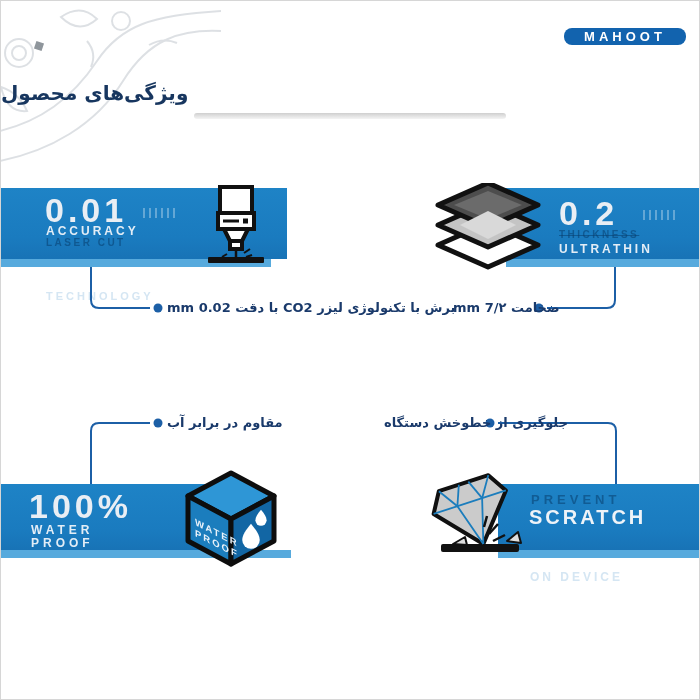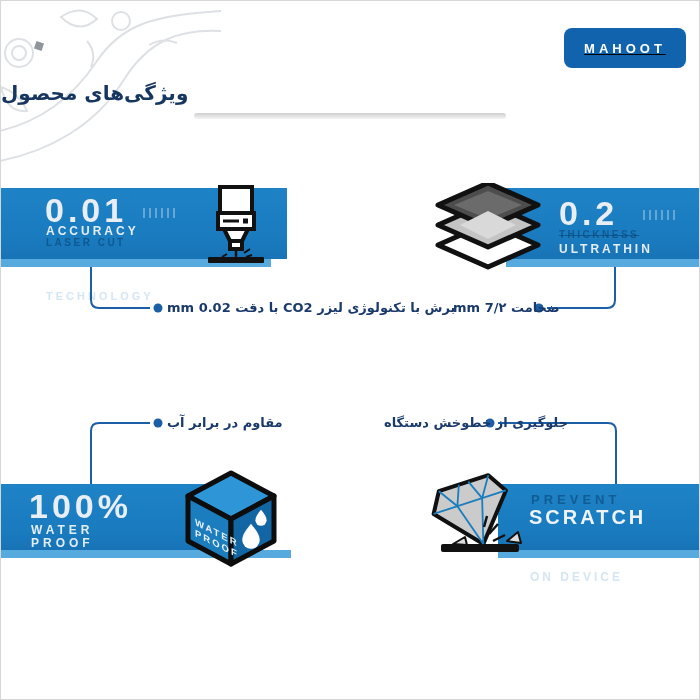--- a/index.html
+++ b/index.html
@@ -2,22 +2,22 @@
 <html><head>
 <meta charset="utf-8">
 <style>
   html,body{margin:0;padding:0;background:#fff;}
   .page{position:relative;width:700px;height:700px;background:#ffffff;border:1px solid #d6d6d6;
         box-sizing:border-box;overflow:hidden;font-family:"DejaVu Sans","Liberation Sans",sans-serif;}
   .abs{position:absolute;}
   .tech{font-family:"Liberation Sans",sans-serif;font-weight:bold;text-transform:uppercase;}
 
   
-  .logo{left:563px;top:27px;width:122px;height:40px;background:#1263ae;border-radius:8px;
-        display:flex;align-items:center;justify-content:center;text-decoration:underline;}
+  .logo{left:563px;top:27px;width:122px;height:17px;background:#1263ae;border-radius:8px;
+        display:flex;align-items:center;justify-content:center;}
   .logo span{color:#fff;font-size:13px;letter-spacing:4px;font-weight:bold;
              font-family:"Liberation Sans",sans-serif;}
 
   
   .title{left:0;right:0;top:80px;text-align:left;color:#17365f;font-weight:bold;font-size:20px;direction:rtl;}
   .divider{left:193px;top:112px;width:312px;height:6px;border-radius:3px;
            background:linear-gradient(180deg,#cfcfcf 0%,#e4e4e4 55%,#f4f4f4 100%);}
 
   
   .banner{background:linear-gradient(180deg,#1e83c6 0%,#1a7bbf 70%,#1873b6 100%);}

